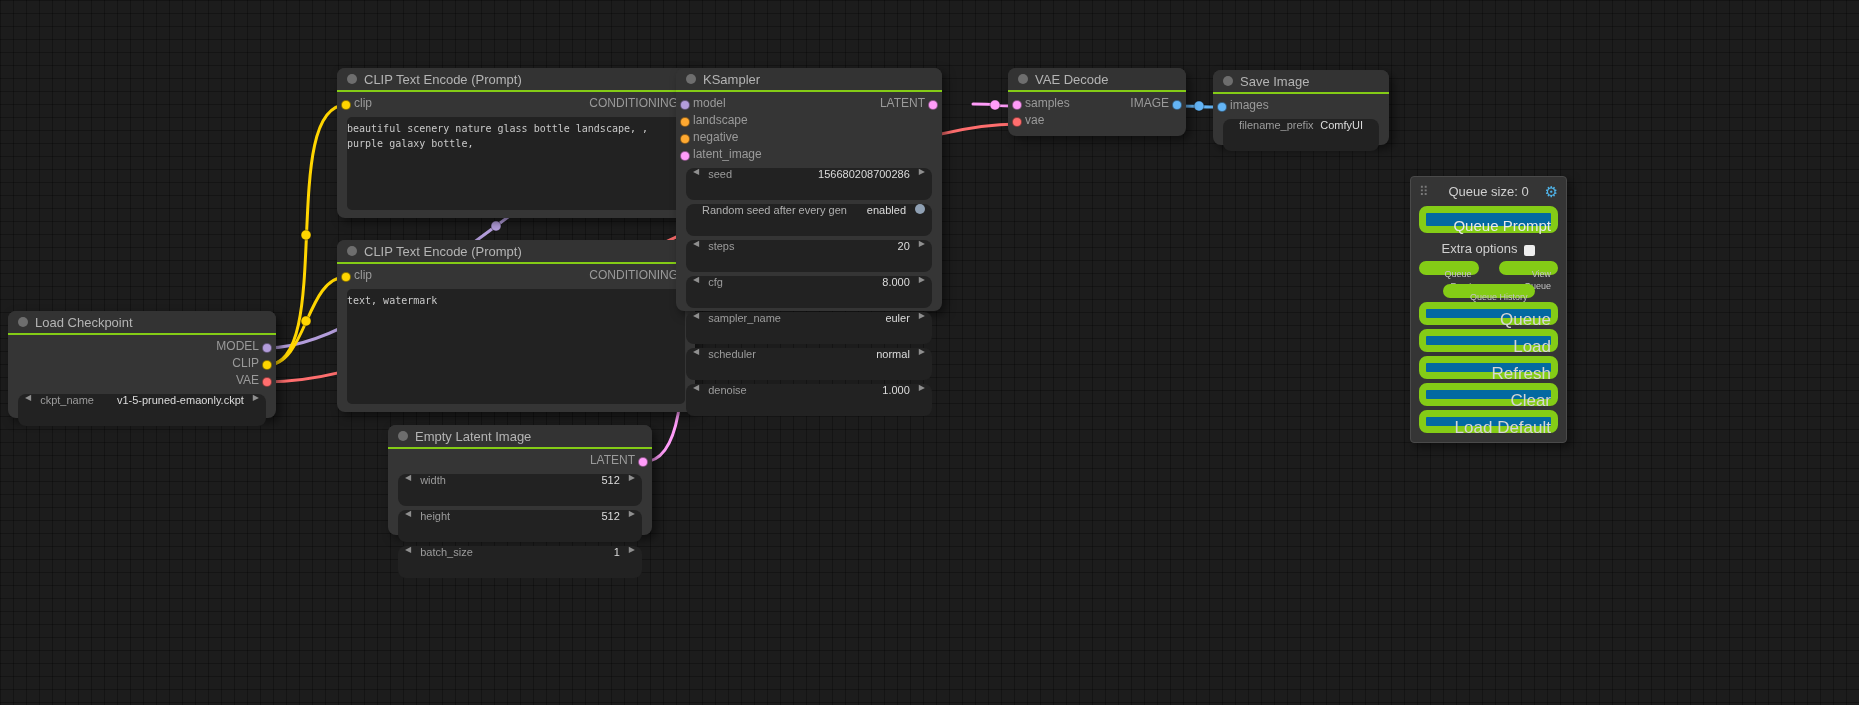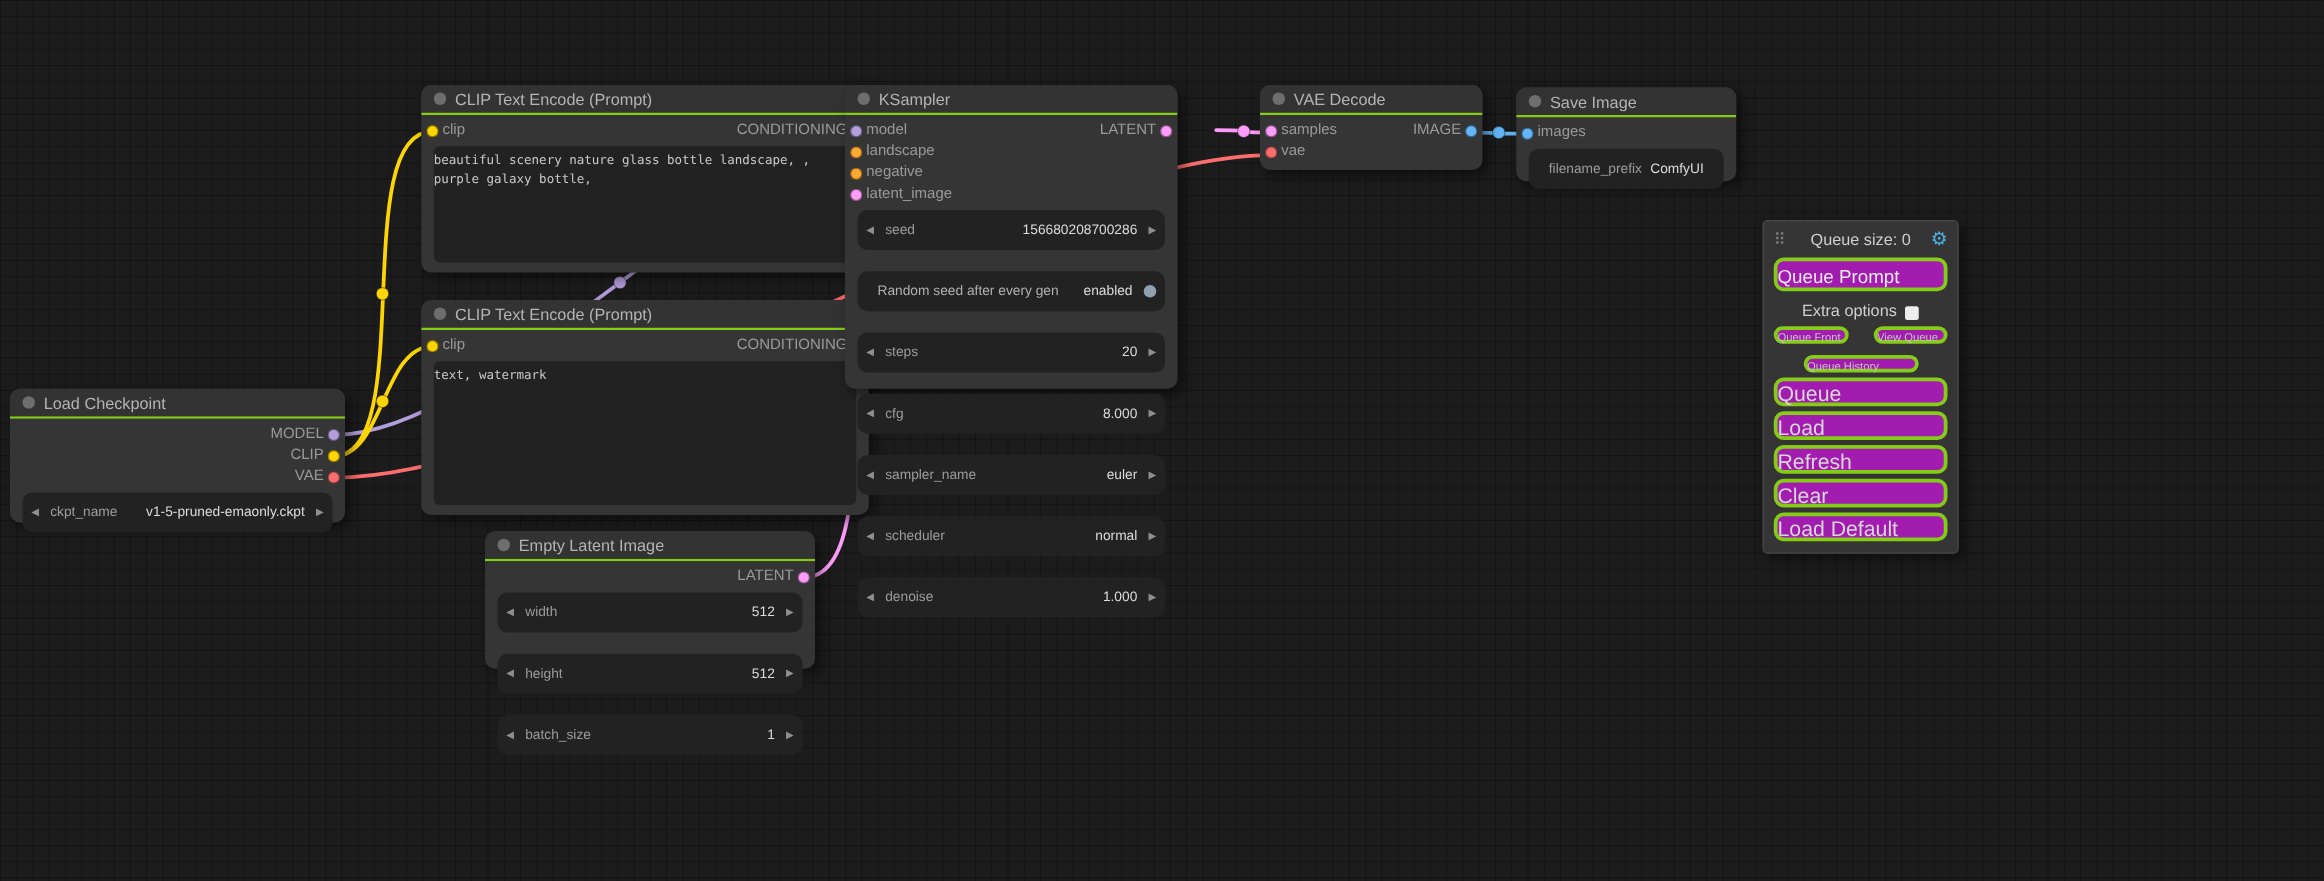--- a/index.html
+++ b/index.html
@@ -53,44 +53,44 @@
   .c-image{background:#64B5F6}
 
   .prompt-box{
     margin:4px 10px 0;background:#222;border-radius:5px;
     padding:5px 0;font-family:"DejaVu Sans Mono", monospace;
     font-size:10px;line-height:1.45;color:#c9c9c9;white-space:pre-wrap;
     overflow:hidden;
   }
 
   .widget{
-    height:32px;margin:4px 10px 17px;background:#222;border-radius:8px;
-    display:flex;align-items:center;padding:0 7px;font-size:11px;
+    height:32px;margin:4px 10px 4px;background:#222;border-radius:8px;
+    display:flex;padding:0 7px;font-size:11px;
   }
   .widget .arrow{color:#8f8f8f;font-size:8px;line-height:1;flex:0 0 auto}
   .widget .wname{margin-left:9px;color:#9c9c9c;white-space:nowrap}
   .widget .wvalue{margin-left:auto;margin-right:9px;color:#dcdcdc;white-space:nowrap}
   .widget.no-arrows .wname{margin-left:9px}
   .widget.no-arrows .wvalue{margin-right:9px}
   .widget.toggle .wname{margin-left:9px;color:#b0b0b0}
   .toggle-dot{width:10px;height:10px;border-radius:50%;background:#8fa0b3;flex:0 0 auto}
 
   
   .menu{
     position:absolute;left:1410px;top:176px;width:157px;z-index:3;
     background:#353535;border:1px solid #4a4a4a;border-radius:4px;
     padding:7px 8px 9px;box-shadow:4px 4px 10px rgba(0,0,0,.5);
   }
   .menu-header{display:flex;align-items:center;color:#cfcfcf;font-size:13px}
   .drag-handle{color:#7a7a7a;font-size:13px;margin-right:4px;cursor:grab}
   .queue-size{flex:1;text-align:center}
   .gear{color:#4fb3e8;font-size:15px;cursor:pointer;line-height:1}
   .btn{
-    display:block;width:100%;background:#a21caf;border:3px solid #84cc16;
-    border-radius:8px;color:#d6d6d6;text-align:left;cursor:pointer;
+    display:block;width:100%;background:#0369a1;border:7px solid #84cc16;
+    border-radius:8px;color:#d6d6d6;text-align:right;cursor:pointer;
     font-family:"Liberation Sans", sans-serif;
   }
   .btn-queue{height:27px;font-size:15px;line-height:25px;margin-top:7px;color:#e8e8e8}
   .extra-row{display:flex;align-items:flex-end;justify-content:center;gap:7px;color:#cfcfcf;font-size:13px;margin-top:8px}
   .checkbox{width:11px;height:11px;background:#ededed;border-radius:2px;cursor:pointer}
   .small-row{display:flex;gap:20px;margin-top:5px}
   .btn-small{height:14px;font-size:9px;line-height:12px;border-radius:8px;flex:1;color:#c4c4c4}
   .btn-history{width:92px;margin:4px auto 0;flex:none}
   .btn-big{height:23px;font-size:17px;line-height:21px;margin-top:4px}
 </style>

